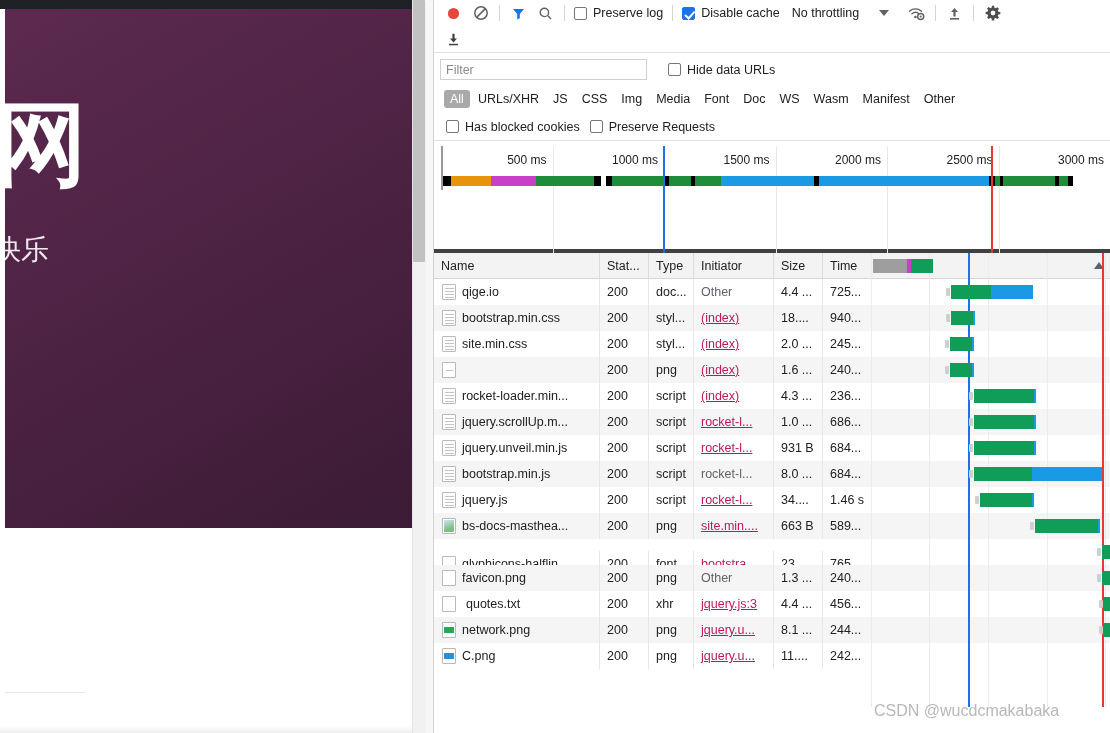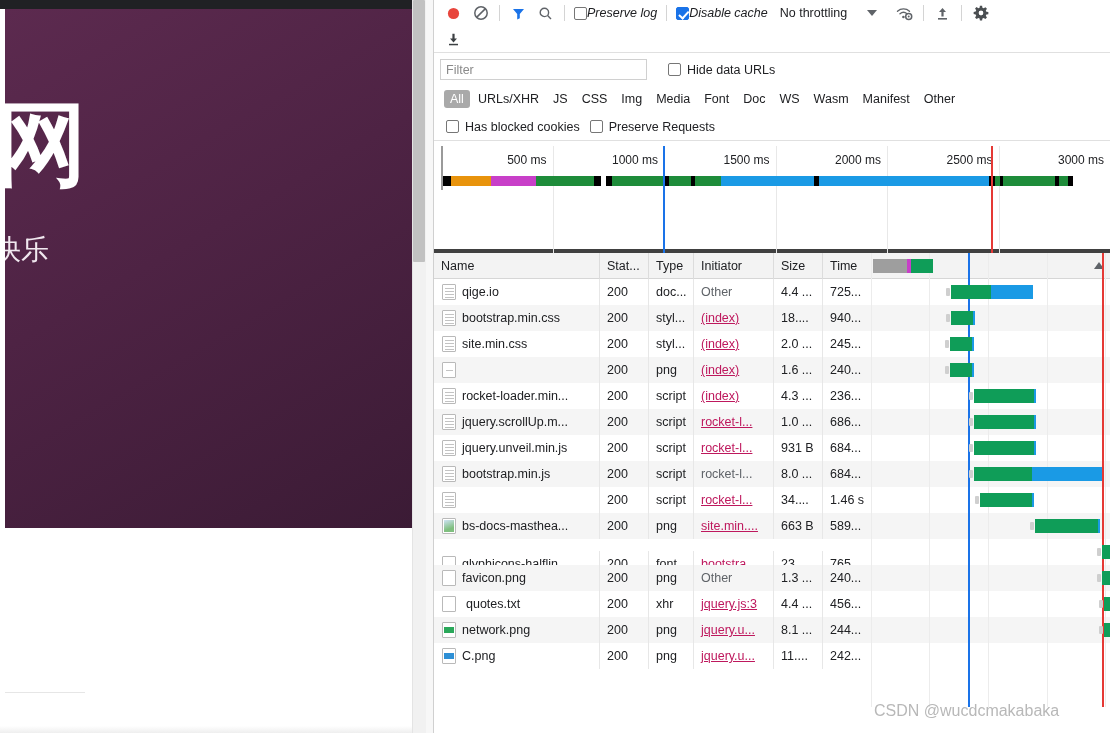--- a/index.html
+++ b/index.html
@@ -67,21 +67,21 @@
   
   #toolbar {
     position: absolute; left: 0; top: 0; width: 676px; height: 26px;
     display: flex; align-items: center; gap: 0px; padding-left: 6px;
   }
   .tbtn {
     width: 27px; height: 24px; display: flex; align-items: center;
     justify-content: center; flex: none;
   }
   .vsep { width: 1px; height: 16px; background: #d4d4d4; margin: 0 5px; flex:none; }
-  .tb-check { display: flex; align-items: center; gap: 0; flex: none; padding: 0 4px; font-style: italic; }
+  .tb-check { display: flex; align-items: center; gap: 6px; flex: none; padding: 0 4px; }
   .cbox {
     width: 13px; height: 13px; border: 1px solid #767676; background: #fff;
     border-radius: 2px; flex: none;
   }
   .cbox.on {
     background: #1a73e8; border-color: #1a73e8;
     position: relative;
   }
   .cbox.on::after {
     content: ""; position: absolute; left: 3.5px; top: 1px;
@@ -509,20 +509,21 @@
             <div class="cell name" style="left: 0px; width: 165px;">bootstrap.min.js</div>
             <div class="cell " style="left: 165px; width: 49px;">200</div>
             <div class="cell " style="left: 214px; width: 45px;">script</div>
             <div class="cell  dim" style="left: 259px; width: 80px;">rocket-l...</div>
             <div class="cell " style="left: 339px; width: 49px;">8.0 ...</div>
             <div class="cell " style="left: 388px; width: 49px;">684...</div>
             <div class="cell" style="left: 437px; width: 239px;"></div>
           </div>
           <div class="row odd" style="top: 208px;">
             <span class="ficon doc"></span>
+            <div class="cell name" style="left: 0px; width: 165px;">jquery.js</div>
             <div class="cell " style="left: 165px; width: 49px;">200</div>
             <div class="cell " style="left: 214px; width: 45px;">script</div>
             <div class="cell  link" style="left: 259px; width: 80px;">rocket-l...</div>
             <div class="cell " style="left: 339px; width: 49px;">34....</div>
             <div class="cell " style="left: 388px; width: 49px;">1.46 s</div>
             <div class="cell" style="left: 437px; width: 239px;"></div>
           </div>
           <div class="row even" style="top: 234px;">
             <span class="ficon thumb-img"></span>
             <div class="cell name" style="left: 0px; width: 165px;">bs-docs-masthea...</div>

